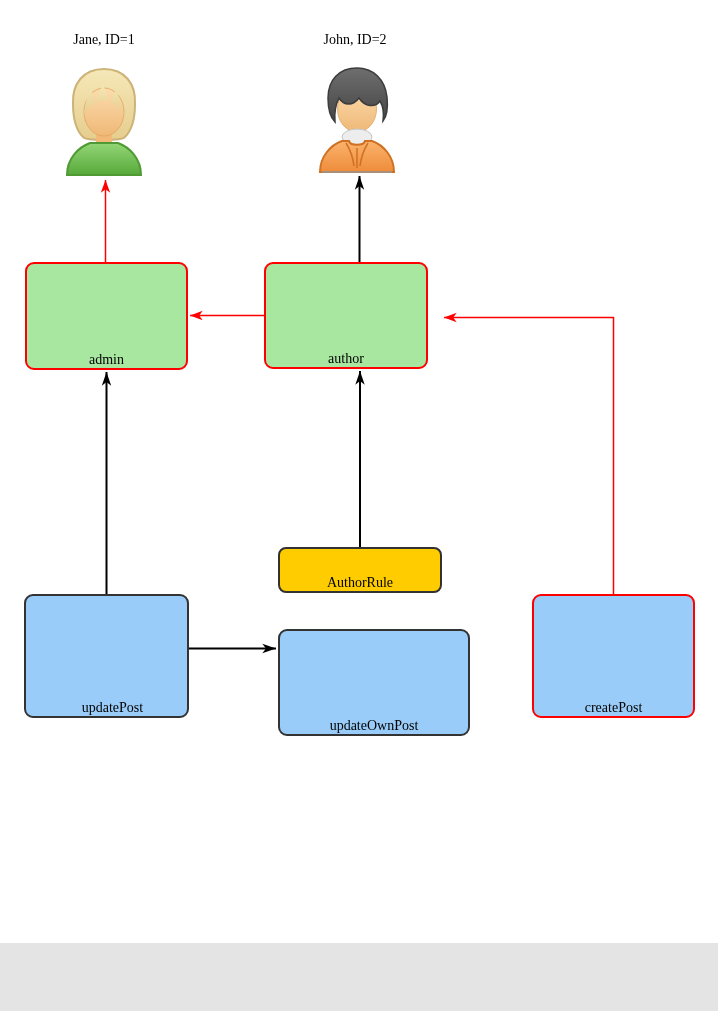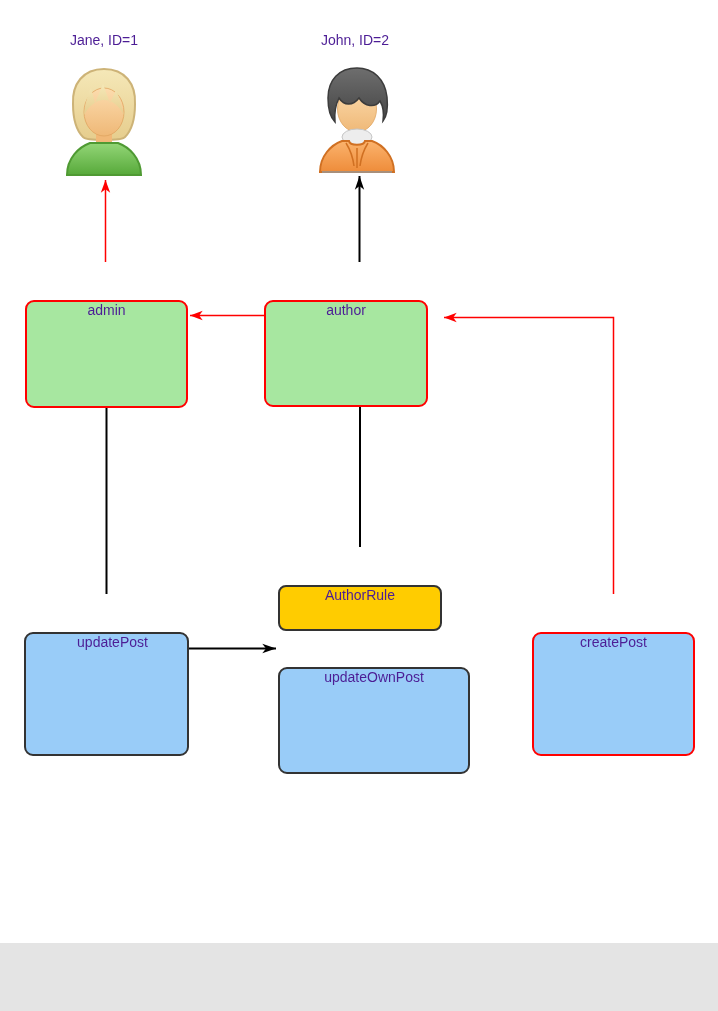--- a/index.html
+++ b/index.html
@@ -1,41 +1,40 @@
 <!DOCTYPE html>
 <html><head>
 <meta charset="utf-8">
 <style>
   html, body { margin: 0; padding: 0; background: #ffffff; }
   .stage {
     position: relative;
     width: 718px;
     height: 1011px;
     background: #ffffff;
-    font-family: Liberation Sans, sans-serif;
-    color: #4c1d95;
+    font-family: Liberation Serif, serif;
+    color: #000000;
     overflow: hidden;
   }
   .edge-layer {
     position: absolute;
     left: 0; top: 0;
     width: 718px; height: 1011px;
     pointer-events: none;
   }
   .node {
     position: absolute;
     box-sizing: border-box;
     display: flex;
-    align-items: flex-start;
+    align-items: flex-end;
     justify-content: center;
     font-size: 14px;
     border-radius: 9px;
     border: 2px solid #333333;
     text-align: center;
-    margin-top: 38px;
   }
   .role   { background: #a7e7a0; border-color: #ff0000; }
   .perm   { background: #99ccf8; }
   .perm-red { background: #99ccf8; border-color: #ff0000; }
   .rule   { background: #ffcc00; border-radius: 8px; }
   #node-admin        { left: 25px;  top: 262px; width: 163px; height: 108px; }
   #node-author       { left: 264px; top: 262px; width: 164px; height: 107px; }
   #node-authorrule   { left: 278px; top: 547px; width: 164px; height: 46px; }
   #node-updateown    { left: 278px; top: 629px; width: 192px; height: 107px; }
   #node-updatepost   { left: 24px;  top: 594px; width: 165px; height: 124px; padding-left: 12px; }

